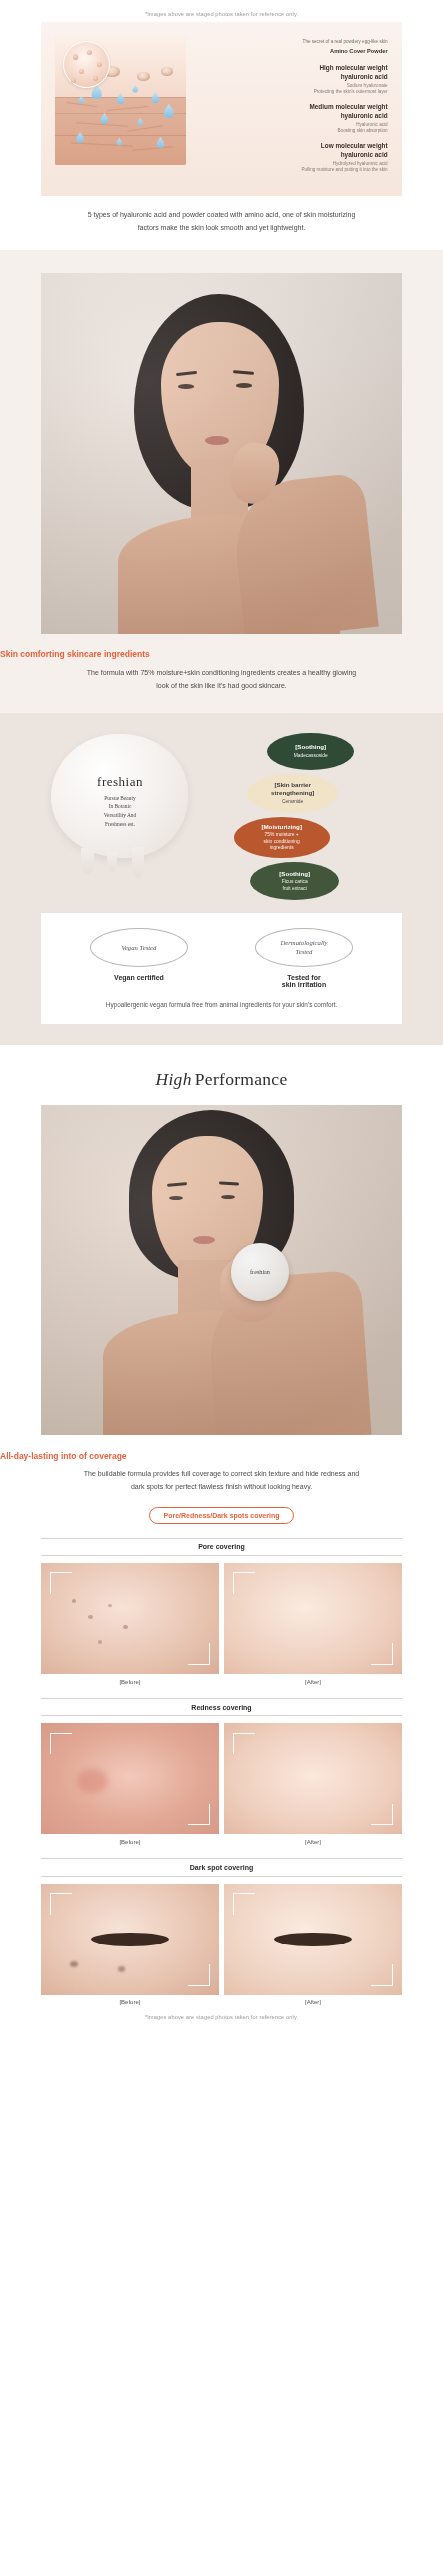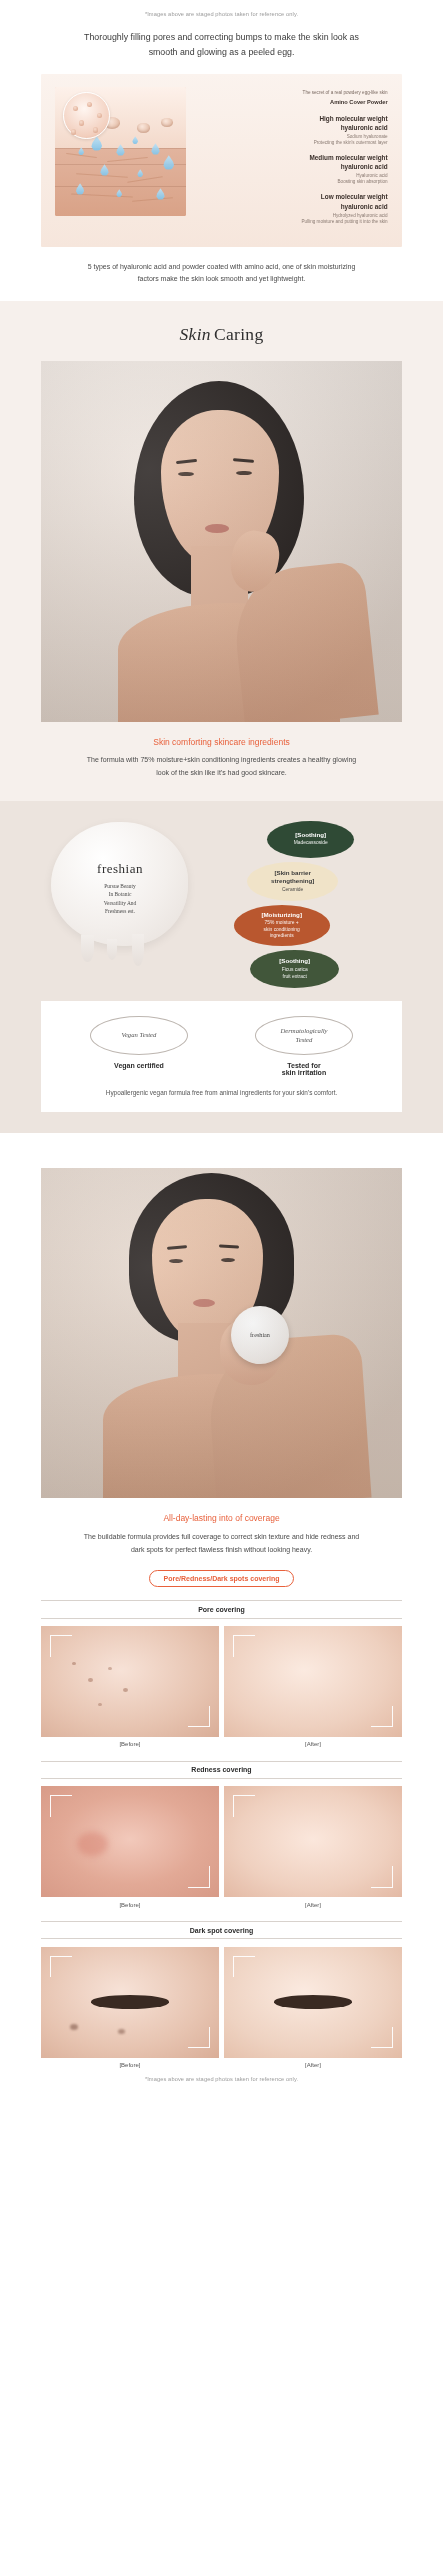--- a/index.html
+++ b/index.html
@@ -159,21 +159,21 @@
     position:absolute; left:190px; top:170px; width:47px; height:61px;
     background: linear-gradient(180deg,#e7bda3,#d6a488); border-radius: 42% 42% 50% 50%;
     transform: rotate(12deg);
   }
   .m-eye { position:absolute; width:15.5px; height:4.6px; background:#3a2a22; border-radius:50%; }
   .m-brow { position:absolute; width:20.6px; height:3.1px; background:#2a1d17; border-radius:2.1px; }
   .m-lip { position:absolute; left:164px; top:163px; width:24px; height:8.8px; background:#b96f62; border-radius:50%; }
   .m-shadow { position:absolute; inset:0; background: radial-gradient(ellipse at 30% 30%, rgba(255,255,255,.18), rgba(0,0,0,.10) 80%); }
 
   .redhead {
-    text-align:center; color:#e8613c; font-size:8.5px; font-weight:normal;
+    color:#e8613c; font-size:8.5px; font-weight:bold;
     margin-top: 15.5px;
   }
   .body-copy {
     text-align:center; font-size:7px; line-height:1.85; color:#4b4b4b;
     padding: 7.2px 82px 0;
   }
 
   
   .sec-ing { background: #ece4de; padding: 17.5px 0 20.6px; position: relative; }
   .ing-row { width: 361px; margin: 0 auto; display: flex; gap: 7.2px; align-items: flex-start; }
@@ -279,21 +279,20 @@
   .ba-cap { text-align:center; font-size: 6px; color:#555; padding-top: 4.6px; }
 </style>
 </head>
 <body>
 
 <div class="page">
 
   <section class="sec-intro">
     <div class="disclaimer">*Images above are staged photos taken for reference only.</div>
 
-    <div class="intro-copy">Thoroughly filling pores and correcting bumps to make the skin look as smooth and glowing as a peeled egg.</div>
 
     <div class="info-wrap">
       <div class="info-left">
         <div class="skin-art">
           <div class="surface"></div>
           <div class="pore" style="left:15.5px;top:34px;width:13.4px;height:10.3px;"></div>
           <div class="pore" style="left:49px;top:30px;width:15.5px;height:11.3px;"></div>
           <div class="pore" style="left:82px;top:36px;width:12.4px;height:9.3px;"></div>
           <div class="pore" style="left:106px;top:31px;width:11.3px;height:8.8px;"></div>
           <div class="layerline" style="top:61px;"></div>
@@ -361,23 +360,20 @@
           <div class="ing-sub">Hydrolyzed hyaluronic acid</div>
           <div class="ing-desc">Pulling moisture and putting it into the skin</div>
         </div>
       </div>
     </div>
 
     <div class="intro-bottom">5 types of hyaluronic acid and powder coated with amino acid, one of skin moisturizing factors make the skin look smooth and yet lightweight.</div>
   </section>
 
   <section class="sec-skin">
-    <h2 class="script-title">
-      <span class="ital">Skin</span><span class="reg">Caring</span>
-    </h2>
 
     <div class="model-photo">
       <div class="m-bg"></div>
       <div class="m-hair"></div>
       <div class="m-face"></div>
       <div class="m-neck"></div>
       <div class="m-shoulder"></div>
       <div class="m-brow" style="left:135px;top:99px;transform:rotate(-6deg);"></div>
       <div class="m-brow" style="left:192px;top:98px;transform:rotate(5deg);"></div>
       <div class="m-eye" style="left:137px;top:111px;"></div>
@@ -457,20 +453,23 @@
             <span>Tested for</span><br>
             <span>skin irritation</span>
           </div>
         </div>
       </div>
       <div class="cert-foot">Hypoallergenic vegan formula free from animal ingredients for your skin's comfort.</div>
     </div>
   </section>
 
   <section class="sec-hp">
+    <h2 class="script-title">
+      <span class="ital">High</span><span class="reg">Performance</span>
+    </h2>
 
     <div class="hp-photo">
       <div class="hp-hair"></div>
       <div class="hp-face"></div>
       <div class="hp-brow" style="left:126px;top:78px;transform:rotate(-5deg);"></div>
       <div class="hp-brow" style="left:178px;top:77px;transform:rotate(4deg);"></div>
       <div class="hp-eye" style="left:128px;top:91px;"></div>
       <div class="hp-eye" style="left:180px;top:90px;"></div>
       <div class="hp-lip"></div>
       <div class="hp-neck"></div>

